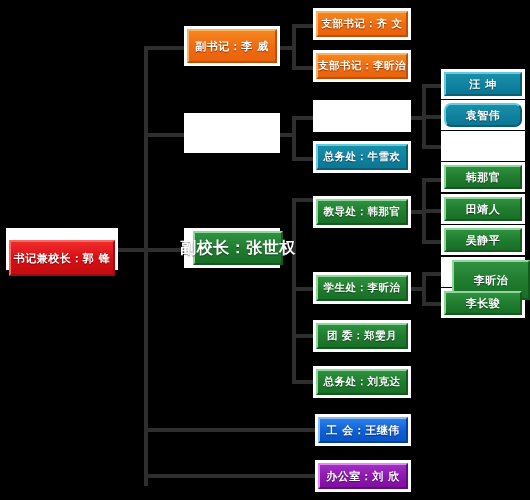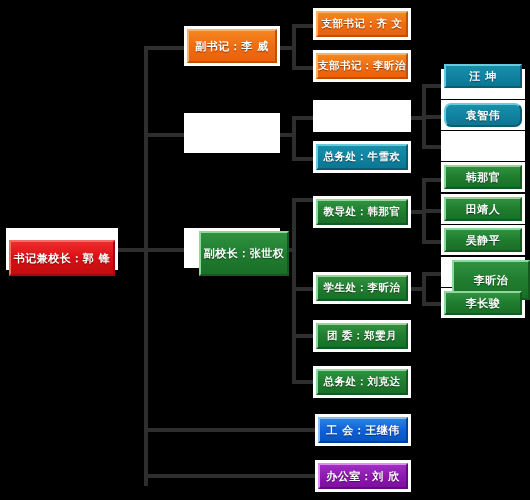--- a/index.html
+++ b/index.html
@@ -115,21 +115,21 @@
 
   <div class="frame" style="left:6px;top:228px;width:112px;height:42px;"></div>
   <div class="node red" style="left:9px;top:231px;width:106px;height:36px;font-size:11px;margin-top:9px;">书记兼校长：郭  锋</div>
 
   <div class="frame" style="left:184px;top:26px;width:96px;height:40px;"></div>
   <div class="node orange" style="left:187px;top:29px;width:90px;height:34px;font-size:11px;">副书记：李  威</div>
 
   <div class="frame" style="left:184px;top:113px;width:96px;height:40px;"></div>
 
   <div class="frame" style="left:184px;top:228px;width:96px;height:40px;"></div>
-  <div class="node green" style="left:199px;top:231px;width:90px;height:45px;font-size:11px;">副校长：张世权</div>
+  <div class="node green" style="left:193px;top:231px;width:90px;height:34px;font-size:16px;">副校长：张世权</div>
 
   <div class="frame" style="left:315px;top:414px;width:96px;height:32px;"></div>
   <div class="node blue" style="left:318px;top:417px;width:90px;height:26px;font-size:11px;">工  会：王继伟</div>
 
   <div class="frame" style="left:315px;top:460px;width:96px;height:32px;"></div>
   <div class="node purple" style="left:318px;top:463px;width:90px;height:26px;font-size:11px;">办公室：刘  欣</div>
 
   <div class="frame" style="left:313px;top:8px;width:98px;height:32px;"></div>
   <div class="node orange" style="left:316px;top:11px;width:92px;height:26px;font-size:10.5px;">支部书记：齐  文</div>
 
@@ -147,21 +147,21 @@
   <div class="frame" style="left:313px;top:272px;width:98px;height:32px;"></div>
   <div class="node green" style="left:316px;top:275px;width:92px;height:26px;font-size:10.5px;">学生处：李昕治</div>
 
   <div class="frame" style="left:313px;top:320px;width:98px;height:32px;"></div>
   <div class="node green" style="left:316px;top:323px;width:92px;height:26px;font-size:10.5px;">团  委：郑雯月</div>
 
   <div class="frame" style="left:313px;top:366px;width:98px;height:32px;"></div>
   <div class="node green" style="left:316px;top:369px;width:92px;height:26px;font-size:10.5px;">总务处：刘克达</div>
 
   <div class="frame" style="left:441px;top:69px;width:84px;height:30px;"></div>
-  <div class="node teal2" style="left:444px;top:64px;width:78px;height:24px;font-size:11px;">汪  坤</div>
+  <div class="node teal2" style="left:444px;top:72px;width:78px;height:24px;font-size:11px;">汪  坤</div>
 
   <div class="frame" style="left:441px;top:100px;width:84px;height:30px;"></div>
   <div class="node teal2" style="left:444px;top:103px;width:78px;height:24px;font-size:11px;border-radius:7px;">袁智伟</div>
 
   <div class="frame" style="left:441px;top:131px;width:84px;height:30px;"></div>
 
   <div class="frame" style="left:441px;top:162px;width:84px;height:30px;"></div>
   <div class="node green" style="left:444px;top:165px;width:78px;height:24px;font-size:11px;">韩那官</div>
 
   <div class="frame" style="left:441px;top:194px;width:84px;height:30px;"></div>

